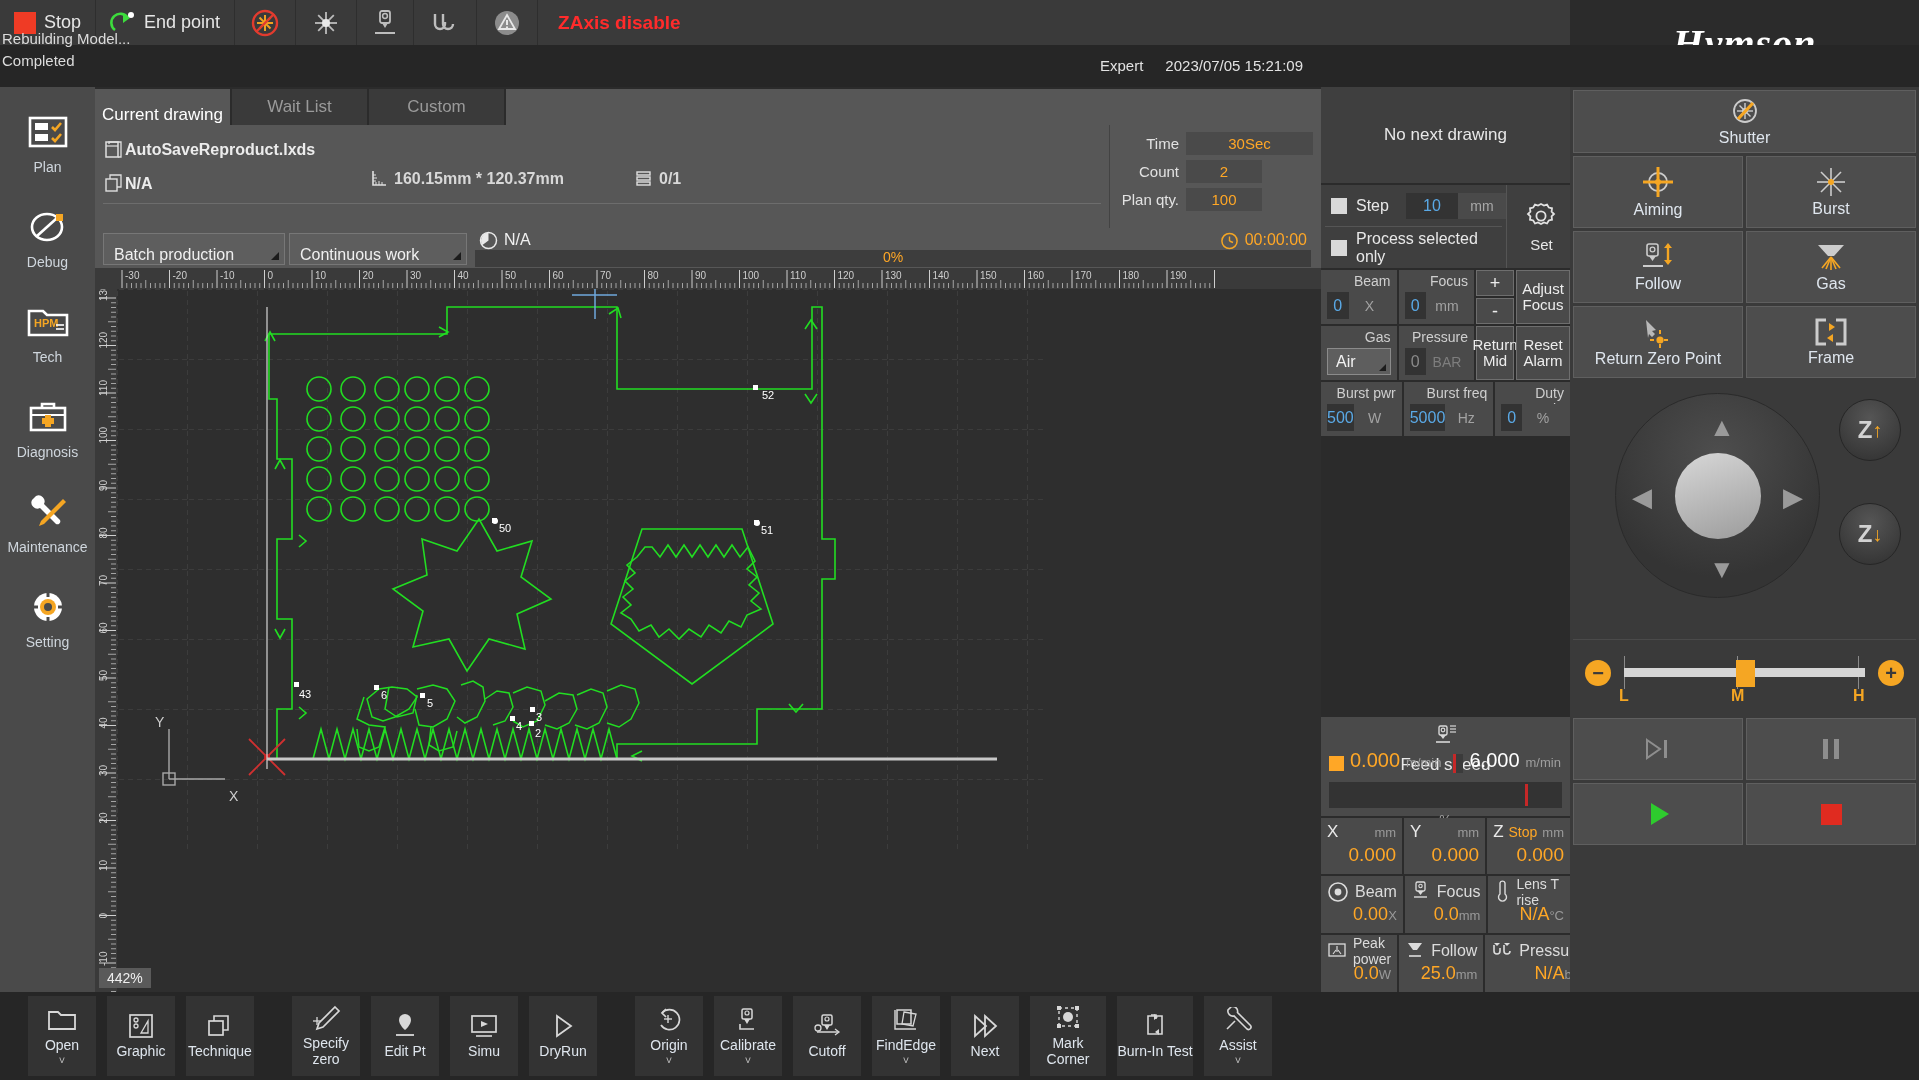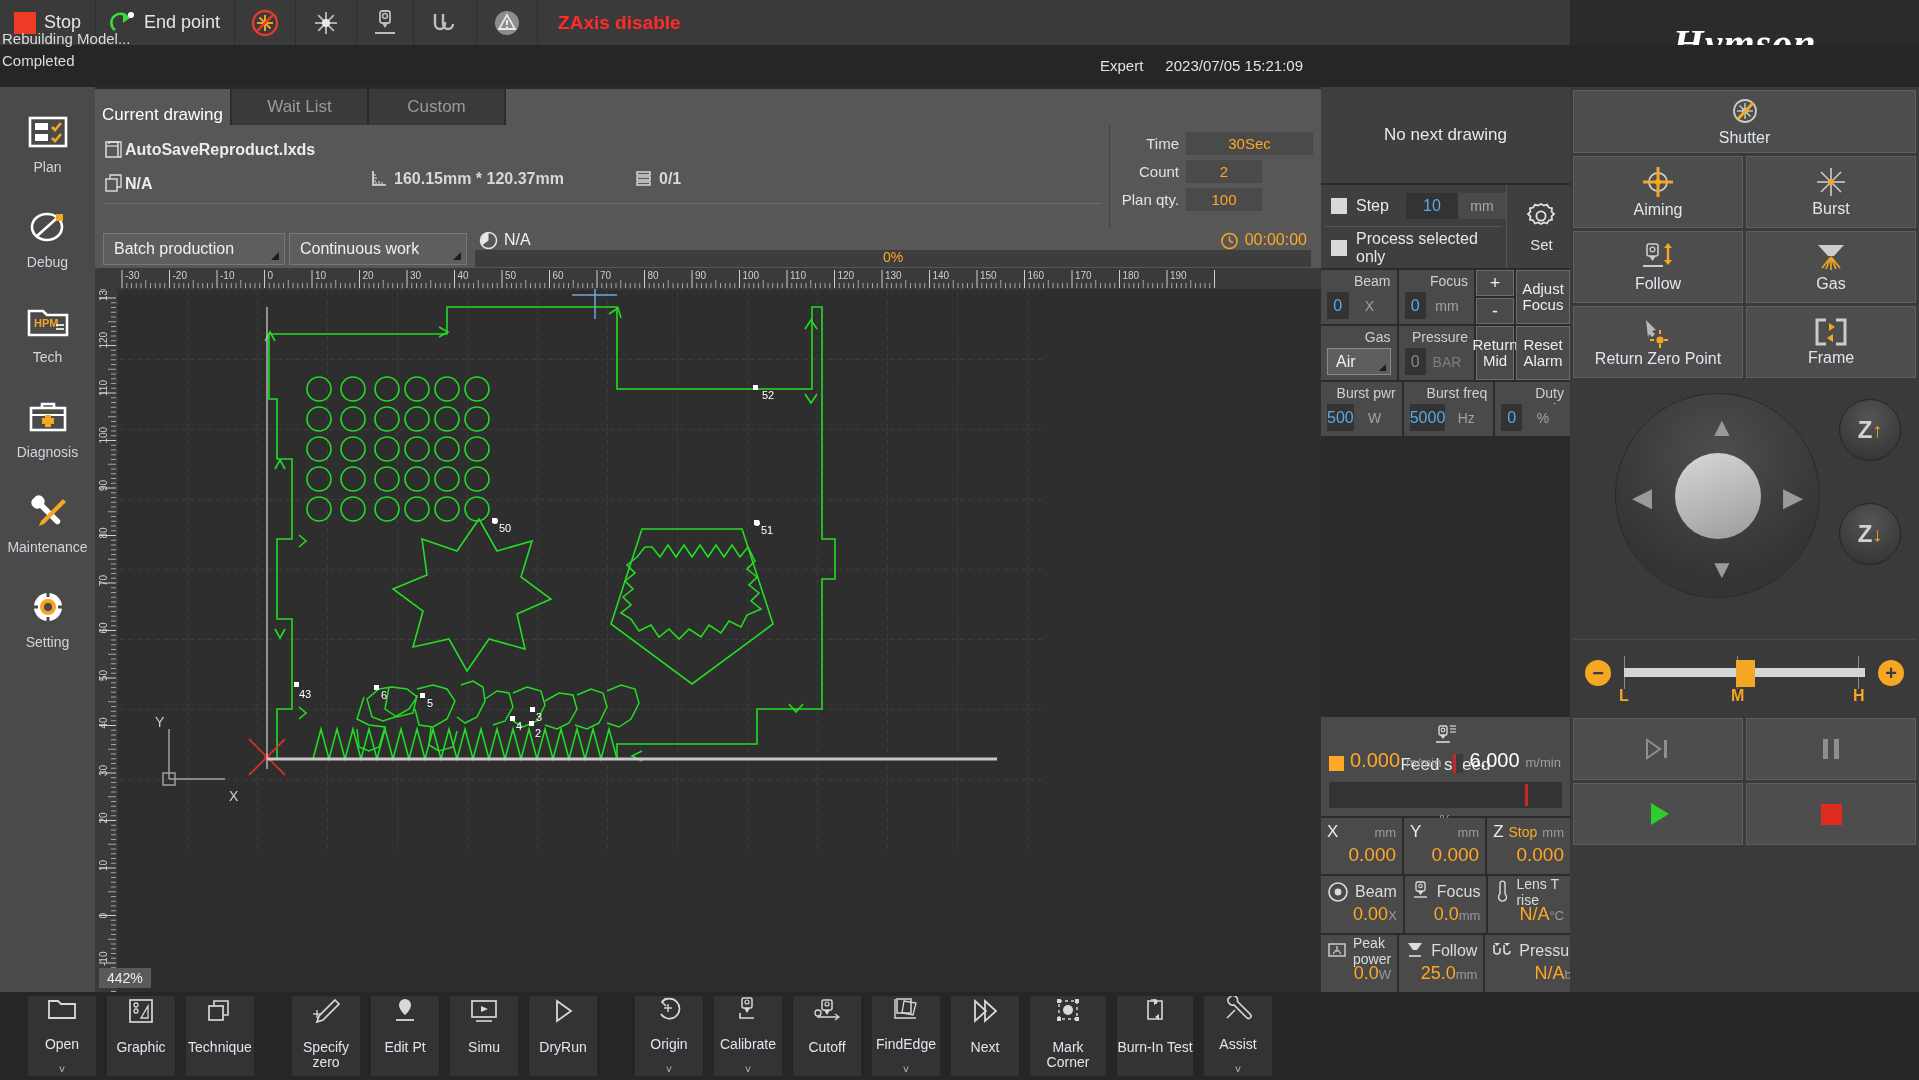--- a/index.html
+++ b/index.html
@@ -67,21 +67,21 @@
   .inforight { width: 212px; flex:0 0 212px; background:#575757; border-left:1px solid #434343;
                padding: 6px 8px 0 4px; }
   .kv { display:flex; align-items:center; height:25px; margin-bottom:3px; }
   .kv-l { width: 72px; text-align:right; font-size:15px; color:#e2e2e2; padding-right:7px; }
   .kv-v { flex:1; height:23px; background:#4a4a4a; display:flex; align-items:center; justify-content:center;
           color:#ffa726; font-size:15px; }
   .kv-v.narrow { flex:none; width: 76px; }
 
   .rowsel { display:flex; align-items:center; gap:4px; height:40px; padding: 2px 6px 0 8px; background:#575757; }
   .selbox { height:32px; background:#5e5e5e; border:1px solid #777; position:relative; display:flex;
-            align-items:center; padding-left:10px; font-size:16px; color:#f0f0f0; cursor:pointer; }
+            align-items:flex-end; padding-left:10px; font-size:16px; color:#f0f0f0; cursor:pointer; }
   .selbox::after { content:''; position:absolute; right:5px; bottom:4px; border-left:8px solid transparent;
                    border-bottom:8px solid #1c1c1c; }
   .sb1 { width: 182px; } .sb2 { width: 178px; }
   .progwrap { flex:1; height:38px; position:relative; }
   .prog-top { display:flex; align-items:center; justify-content:space-between; height:20px; padding:0 8px;}
   .prog-na { display:flex; align-items:center; gap:6px; font-size:16px; color:#f0f0f0; }
   .prog-time { display:flex; align-items:center; gap:6px; font-size:16px; color:#ffa726; }
   .progbar { position:relative; height:17px; background:#3d3d3d; margin: 0 4px; }
   .progbar span { position:absolute; width:100%; text-align:center; font-size:14px; color:#ffa726; top:-1px;}
 
@@ -184,21 +184,21 @@
   .slab { position:absolute; top:47px; font-size:16px; font-weight:bold; color:#f5a623; }
   .rrow2 { display:flex; gap:3px; }
   .rrow2 .rbtn { flex:1; height:62px; font-size:26px; color:#8e8e8e; }
   .rrow3 { display:flex; gap:3px; }
   .rrow3 .rbtn { flex:1; height:62px; }
 
   
   .bottombar { height:88px; background:#262626; display:flex; align-items:stretch; flex:0 0 88px;
                padding: 4px 6px 4px 28px; gap:11px; }
   .bbtn { width:68px; background:#333333; display:flex; flex-direction:column; align-items:center;
-          justify-content:flex-start; gap:14px; color:#dfe6ee; font-size:14px; cursor:pointer; text-align:center;
+          justify-content:center; gap:3px; color:#dfe6ee; font-size:14px; cursor:pointer; text-align:center;
           line-height:1.1; padding-bottom:2px;}
   .bbtn .cg { font-size:11px; color:#bdbdbd; line-height:0.7; }
   .bico { height:30px; display:flex; align-items:center; justify-content:center; }
   .bgap { width:16px; }
   svg { display:block; }
 </style>
 </head>
 <body>
 
 <div class="app">

